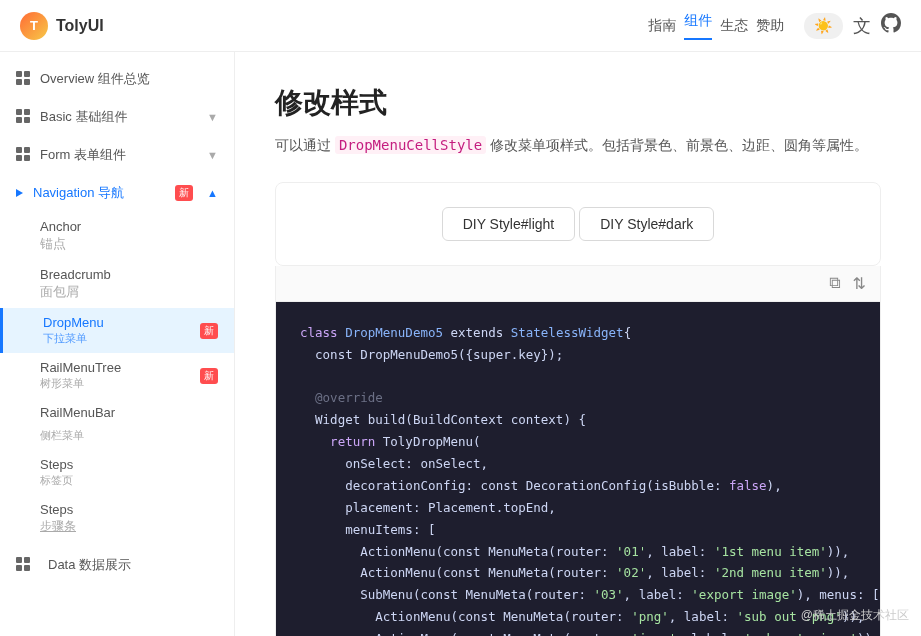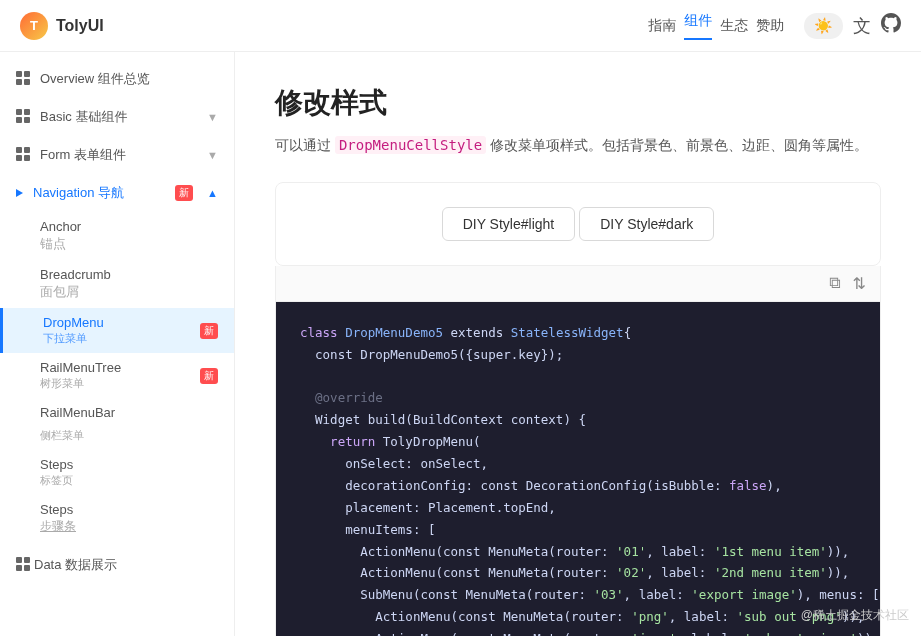--- a/index.html
+++ b/index.html
@@ -107,21 +107,21 @@
     </div>
     <div style="padding:7px 16px 7px 40px;cursor:pointer;color:#555;font-size:13px;">
       <div style="font-weight:500;">Steps</div>
       <div style="font-size:11px;color:#aaa;margin-top:1px;">标签页</div>
     </div>
     <div style="padding:7px 16px 7px 40px;cursor:pointer;color:#555;font-size:13px;">
       <div style="font-weight:500;">Steps</div>
       <div style="font-size:12px;color:#aaa;margin-top:1px;text-decoration:underline;">步骤条</div>
     </div>
 
-    <div style="display:flex;align-items:center;padding:10px 16px;cursor:pointer;color:#555;gap:4px;margin-top:4px;">
+    <div style="display:flex;align-items:center;padding:10px 16px;cursor:pointer;color:#555;gap:18px;margin-top:4px;">
       <span style="color:#666;">
         <svg width="14" height="14" viewBox="0 0 14 14" fill="currentColor">
             <rect x="0" y="0" width="6" height="6" rx="1"></rect>
             <rect x="8" y="0" width="6" height="6" rx="1"></rect>
             <rect x="0" y="8" width="6" height="6" rx="1"></rect>
             <rect x="8" y="8" width="6" height="6" rx="1"></rect>
           </svg>
       </span>
       <span style="font-size:13px;flex:1;">Data 数据展示</span>
     </div>

